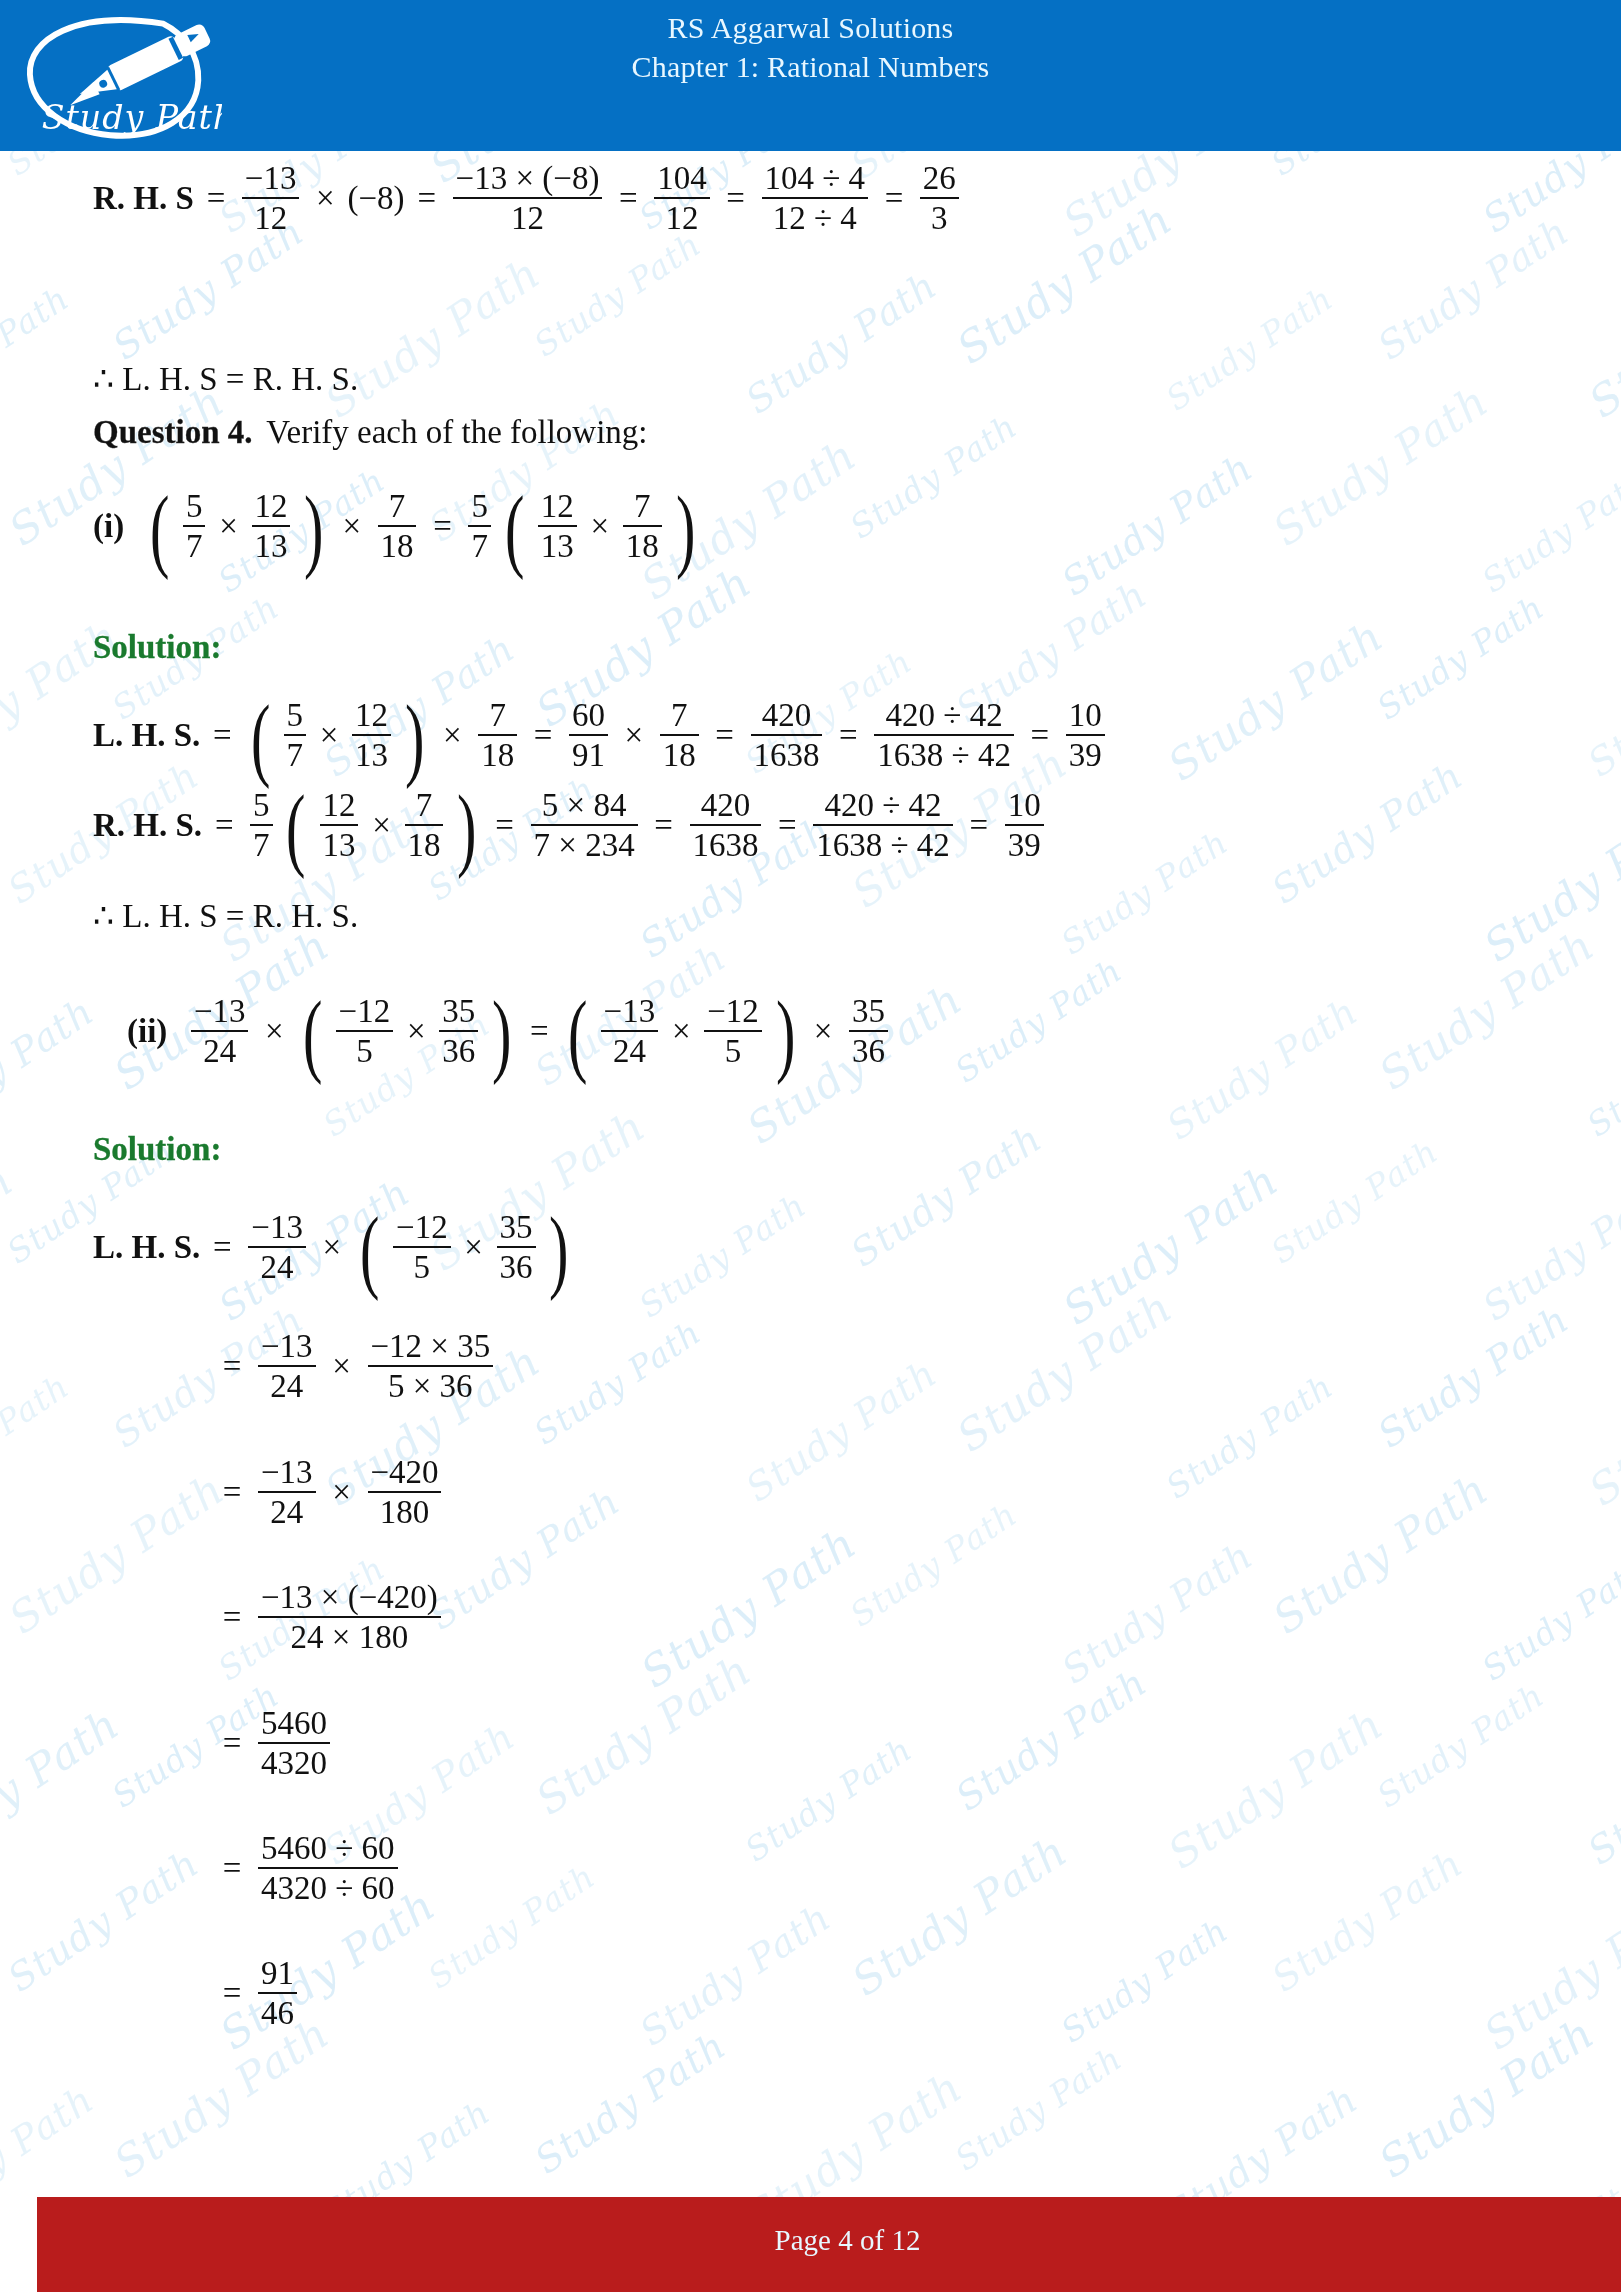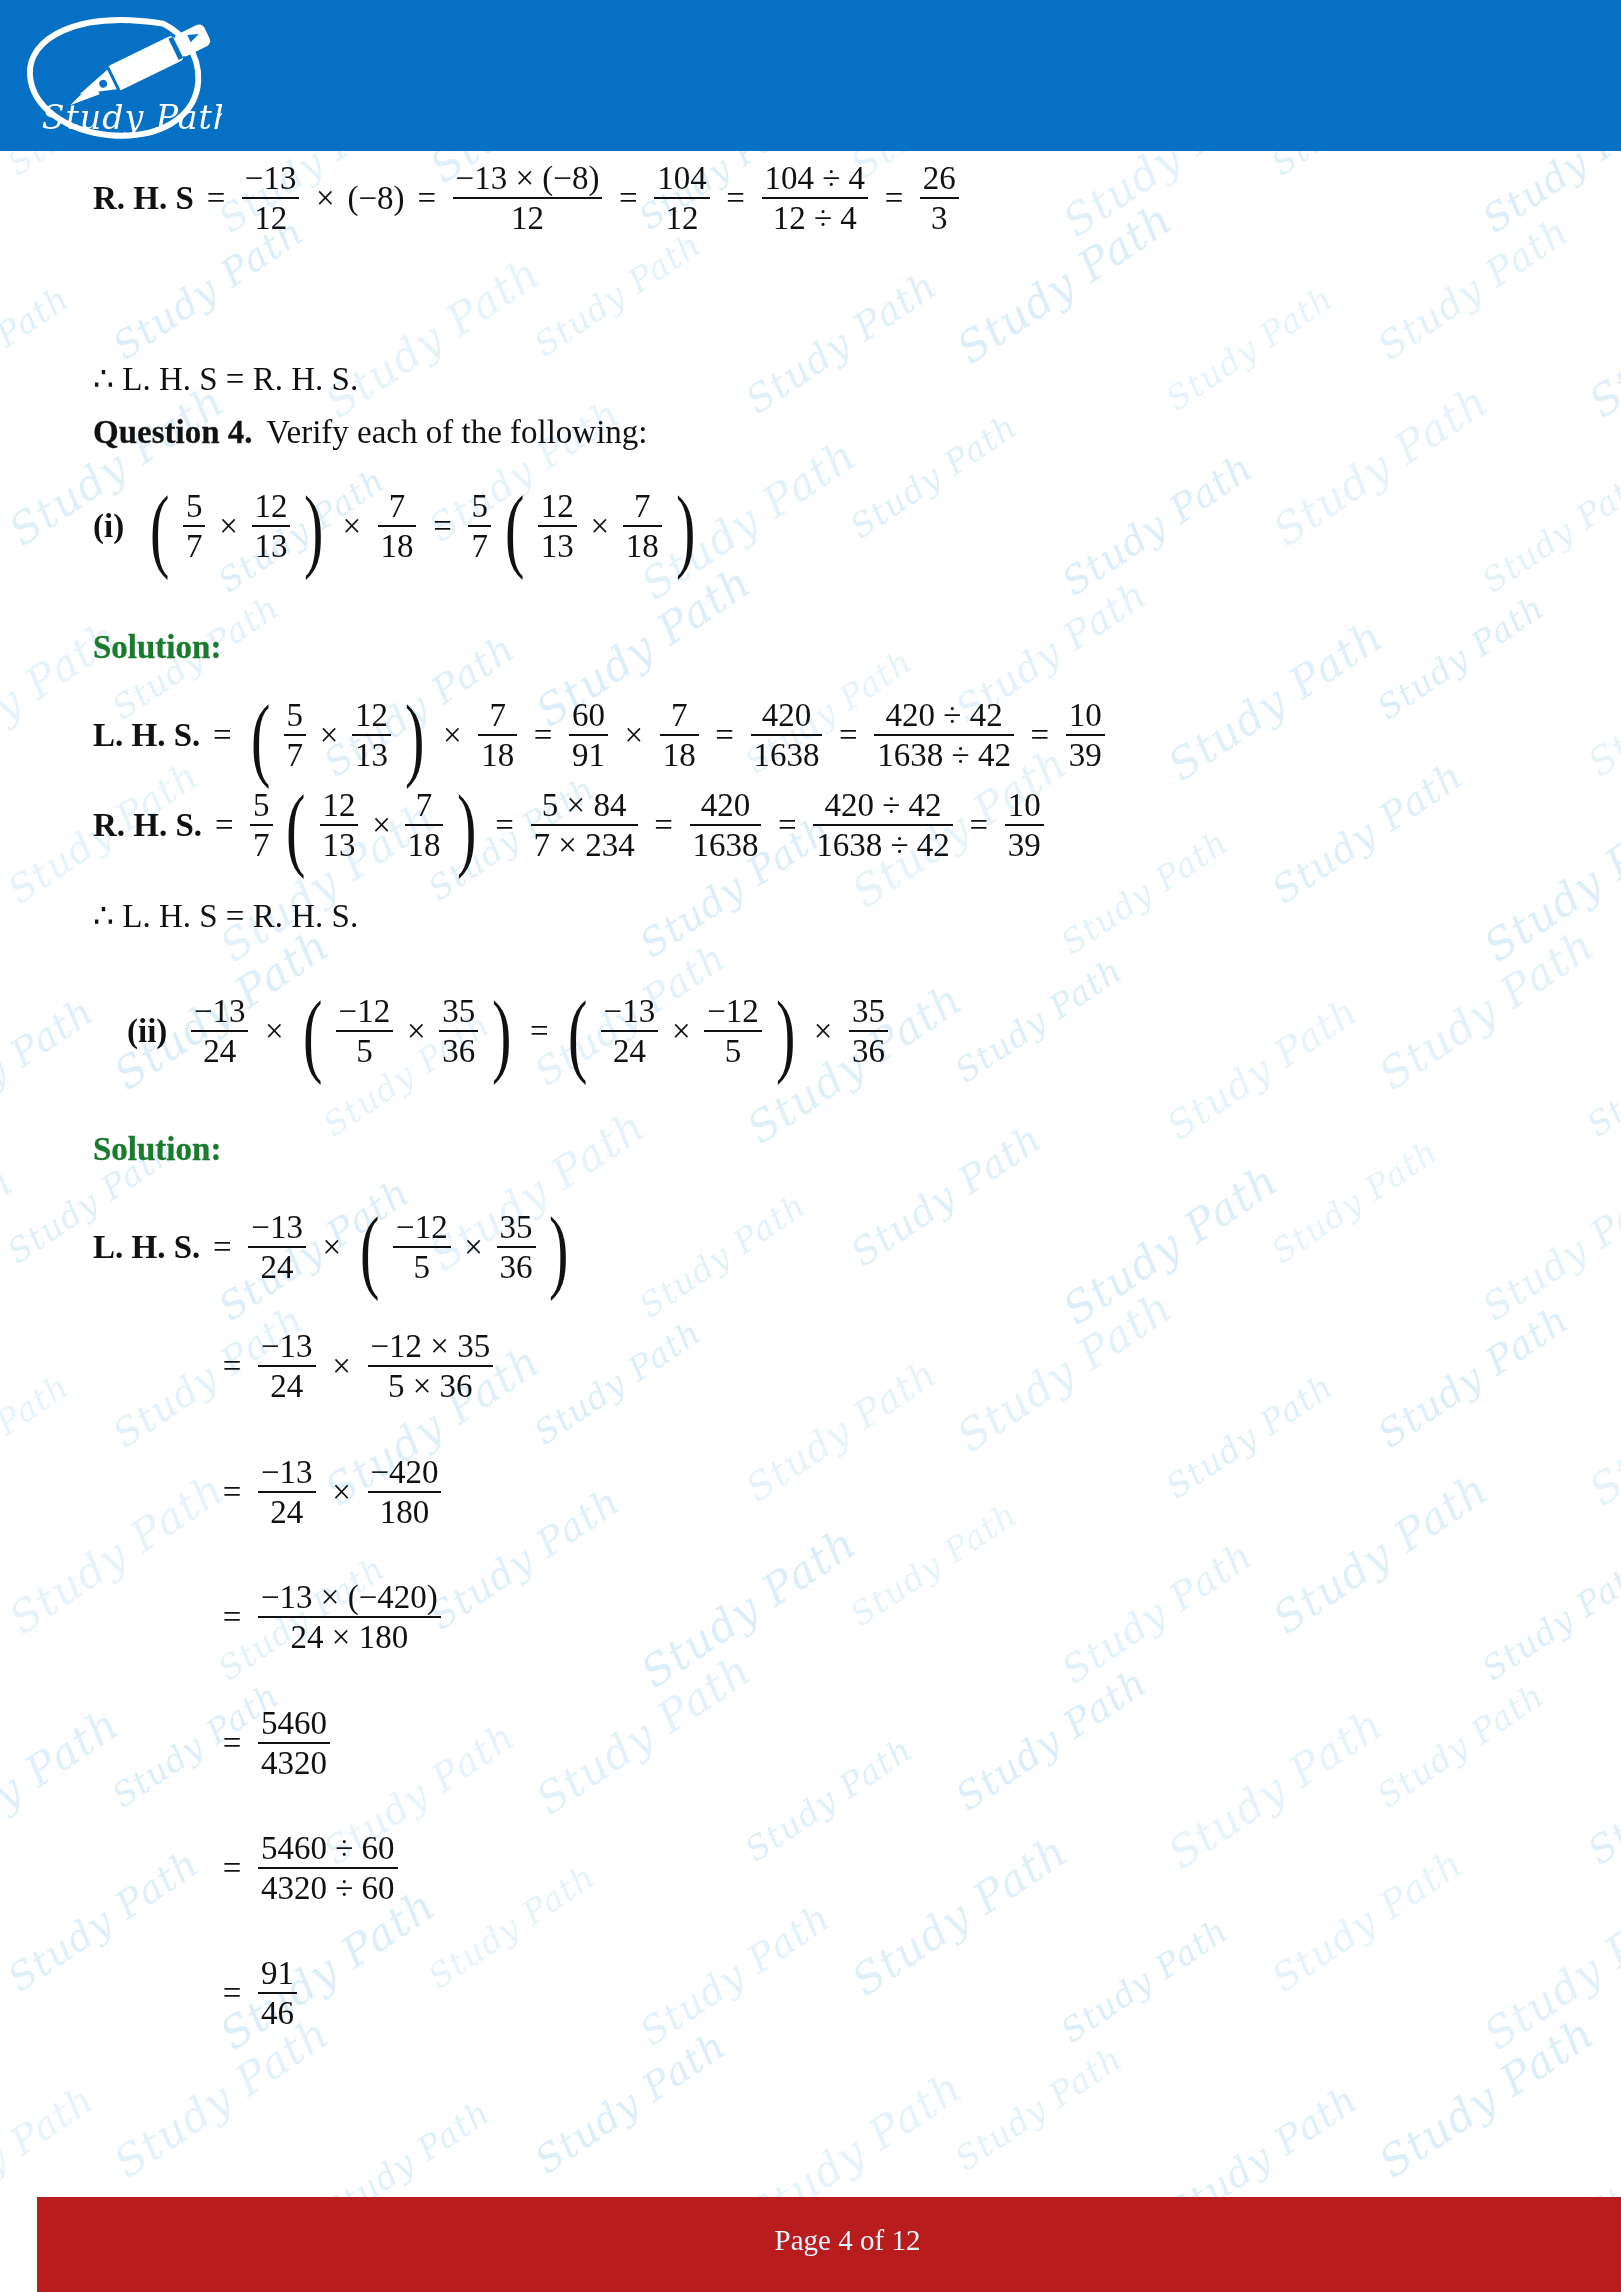--- a/index.html
+++ b/index.html
@@ -109,20 +109,22 @@
         <path d="M96 58 L60 68 L96 80 Z" fill="#ffffff"></path>
         <path d="M78 63 L46 74 L78 77 Z" fill="#ffffff"></path>
         <circle cx="86" cy="69" r="4" fill="#0570c4"></circle>
         <path d="M185 62 L196 66 L185 70 Z" fill="#0570c4"></path>
       </g>
 
       <text x="26" y="126" fill="#ffffff" font-family="DejaVu Serif, serif" font-style="italic" font-size="34" letter-spacing="1">Study Path</text>
     </svg>
   </div>
   <div id="header-titles">
+    <div class="htitle">RS Aggarwal Solutions</div>
+    <div class="htitle">Chapter 1: Rational Numbers</div>
   </div>
 </div>
 
 <div id="wm-layer">
     <span class="wm" style="left: 0px; top: 0px; font-size: 33px; opacity: 0.5;">Study Path</span>
     <span class="wm" style="left: 211px; top: 54px; font-size: 38px; opacity: 0.57;">Study Path</span>
     <span class="wm" style="left: 421px; top: 0px; font-size: 43px; opacity: 0.64;">Study Path</span>
     <span class="wm" style="left: 632px; top: 54px; font-size: 33px; opacity: 0.71;">Study Path</span>
     <span class="wm" style="left: 843px; top: 0px; font-size: 38px; opacity: 0.5;">Study Path</span>
     <span class="wm" style="left: 1054px; top: 54px; font-size: 43px; opacity: 0.57;">Study Path</span>

